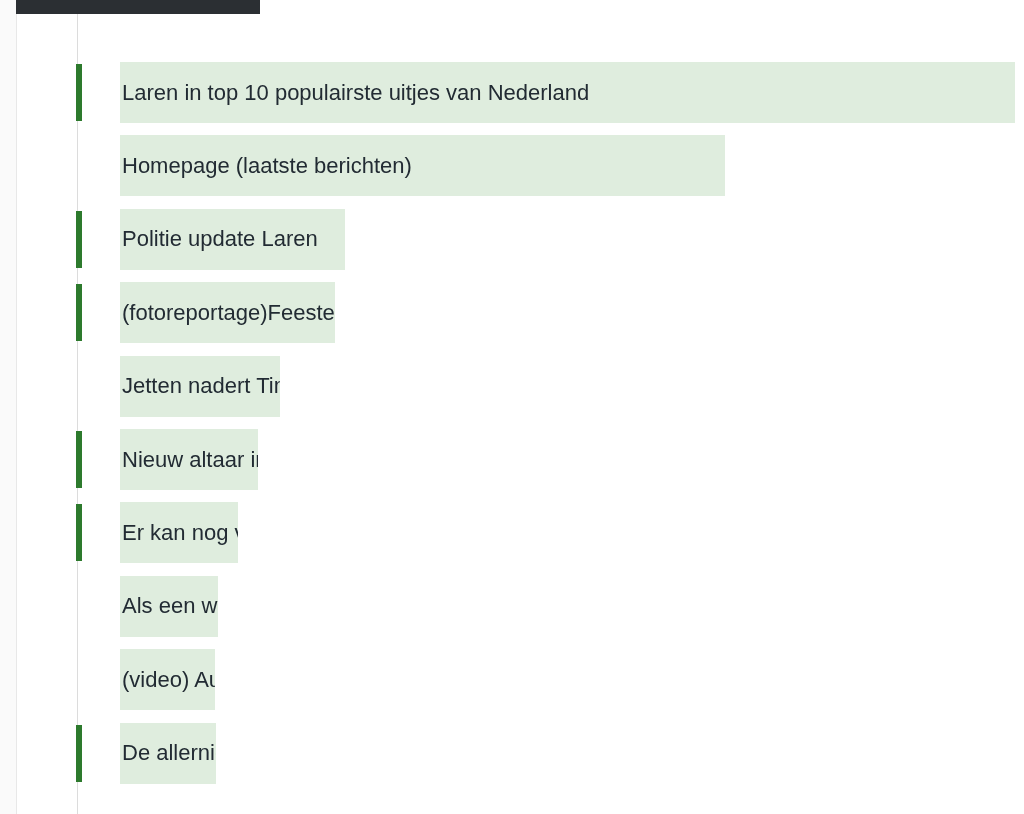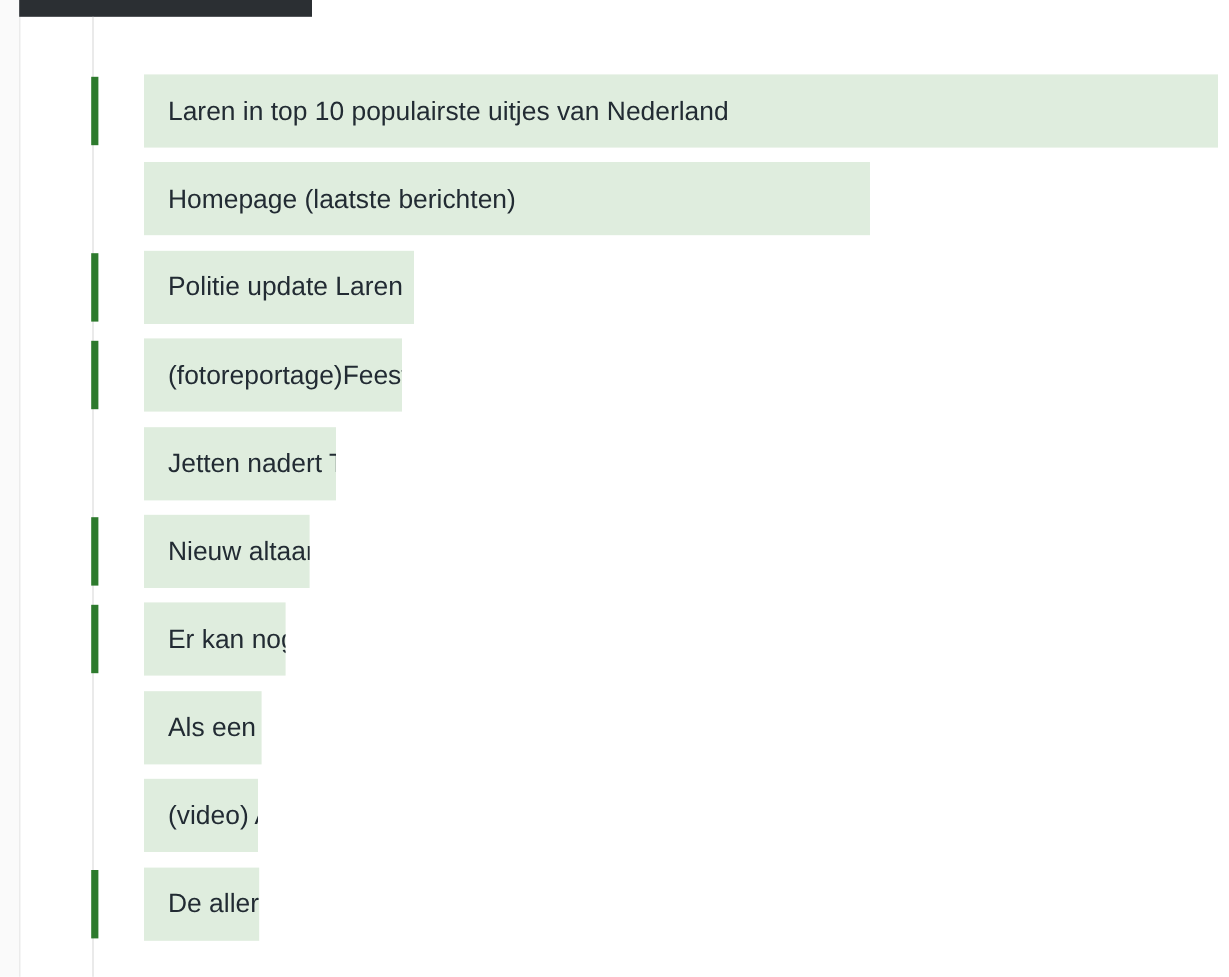--- a/index.html
+++ b/index.html
@@ -72,21 +72,21 @@
   }
 
   .chip {
     position: absolute;
     left: 120px;
     top: 6px;
     height: 61px;
     background: #dfedde;
     display: flex;
     align-items: center;
-    padding: 0 20px;
+    padding: 0 2px;
     box-sizing: border-box;
     color: #222b33;
     font-size: 22px;
     white-space: nowrap;
     overflow: hidden;
   }
 </style>
 </head>
 <body>
 

